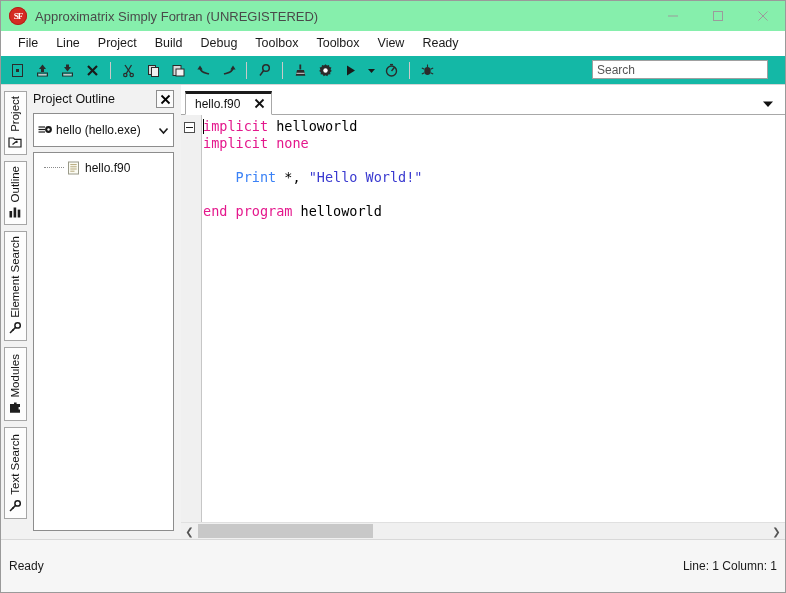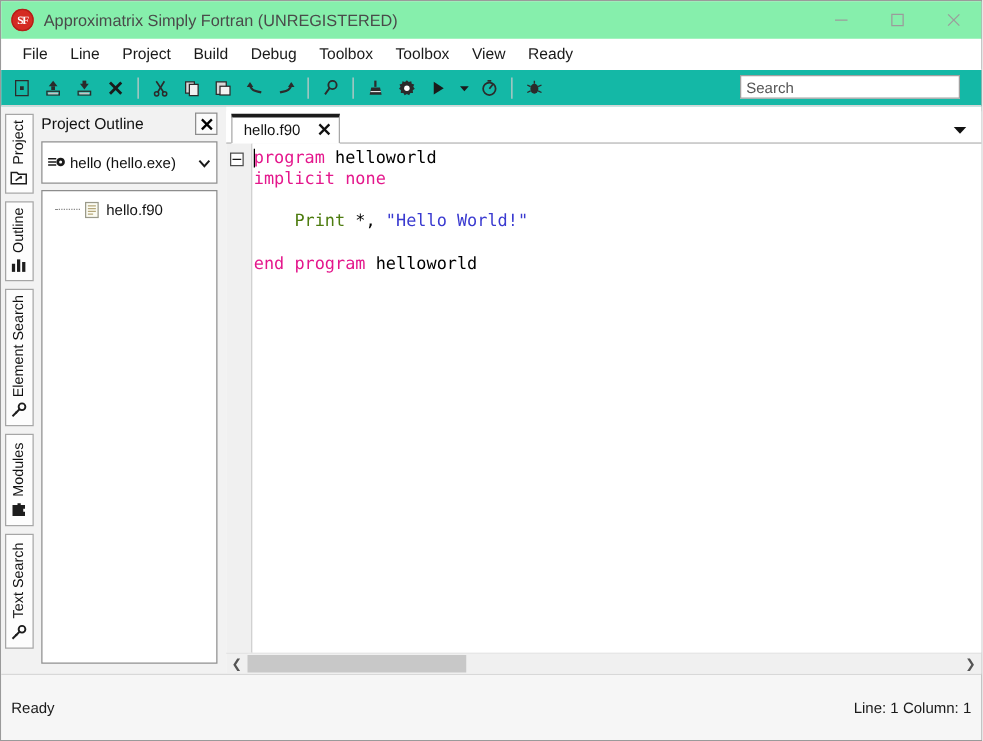--- a/index.html
+++ b/index.html
@@ -256,21 +256,21 @@
   }
   .codelines{
     font-family:"DejaVu Sans Mono","Liberation Mono",monospace;
     font-size:13.5px;
     line-height:17px;
     padding-top:3px;
     white-space:pre;
     color:#000;
   }
   .kw{color:#e4178c;}
-  .fn{color:#4d7c0f;}
+  .fn{color:#3b82f6;}
   .str{color:#3a3ad0;}
   .caret{
     position:absolute;left:1px;top:4px;width:1px;height:15px;background:#000;
   }
   .hscroll{
     height:16px;flex:0 0 16px;
     background:#f0f0f0;
     display:flex;align-items:center;
     border-top:1px solid #e0e0e0;
   }
@@ -581,21 +581,21 @@
             </svg>
         </div>
       </div>
 
       <div class="editorbox">
         <div class="foldmargin">
           <div class="foldbox"></div>
         </div>
         <div class="codepane">
           <div class="caret"></div>
-          <div class="codelines"><span class="kw">program</span><span> helloworld</span>
+          <div class="codelines"><span class="kw">implicit</span><span> helloworld</span>
 <span class="kw">implicit none</span>
 
 <span class="fn">    Print</span><span> *, </span><span class="str">"Hello World!"</span>
 
 <span class="kw">end program</span><span> helloworld</span></div>
         </div>
       </div>
 
       <div class="hscroll">
         <div class="hs-arrow">❮</div>

